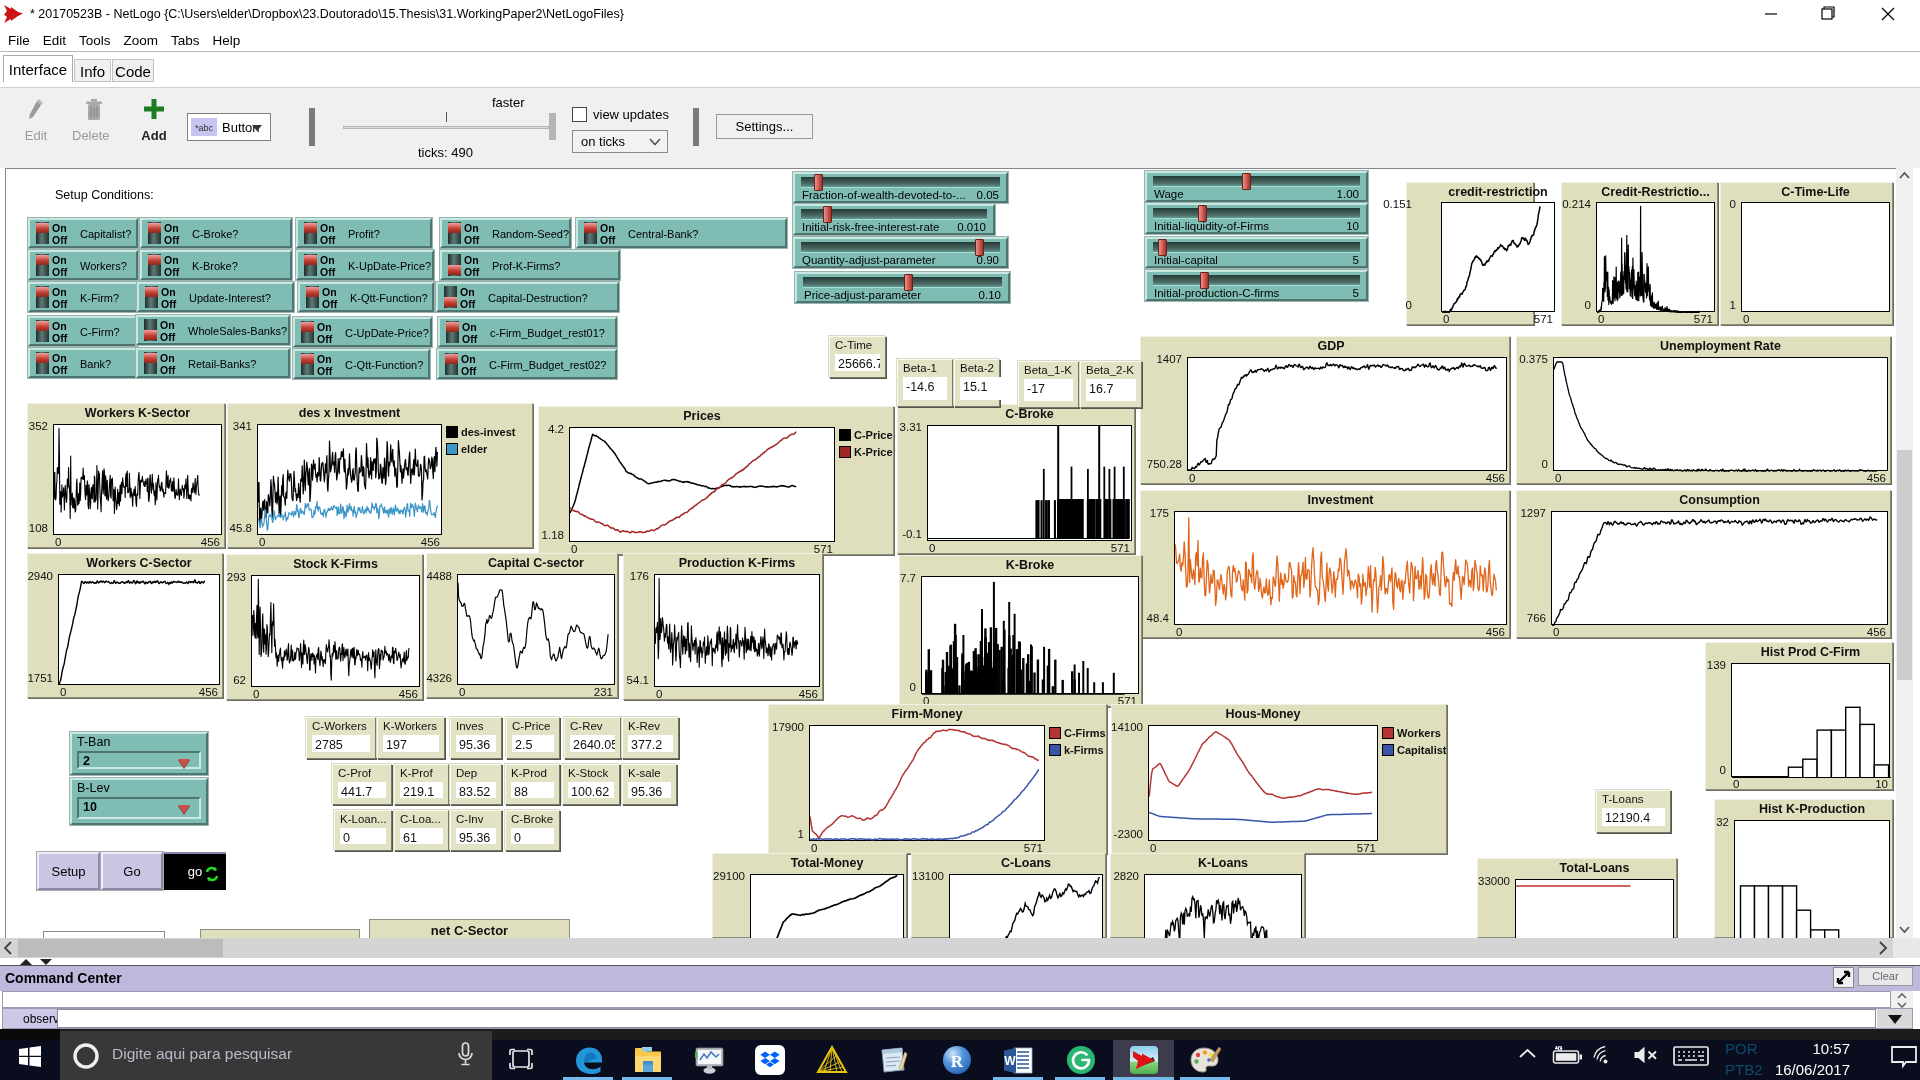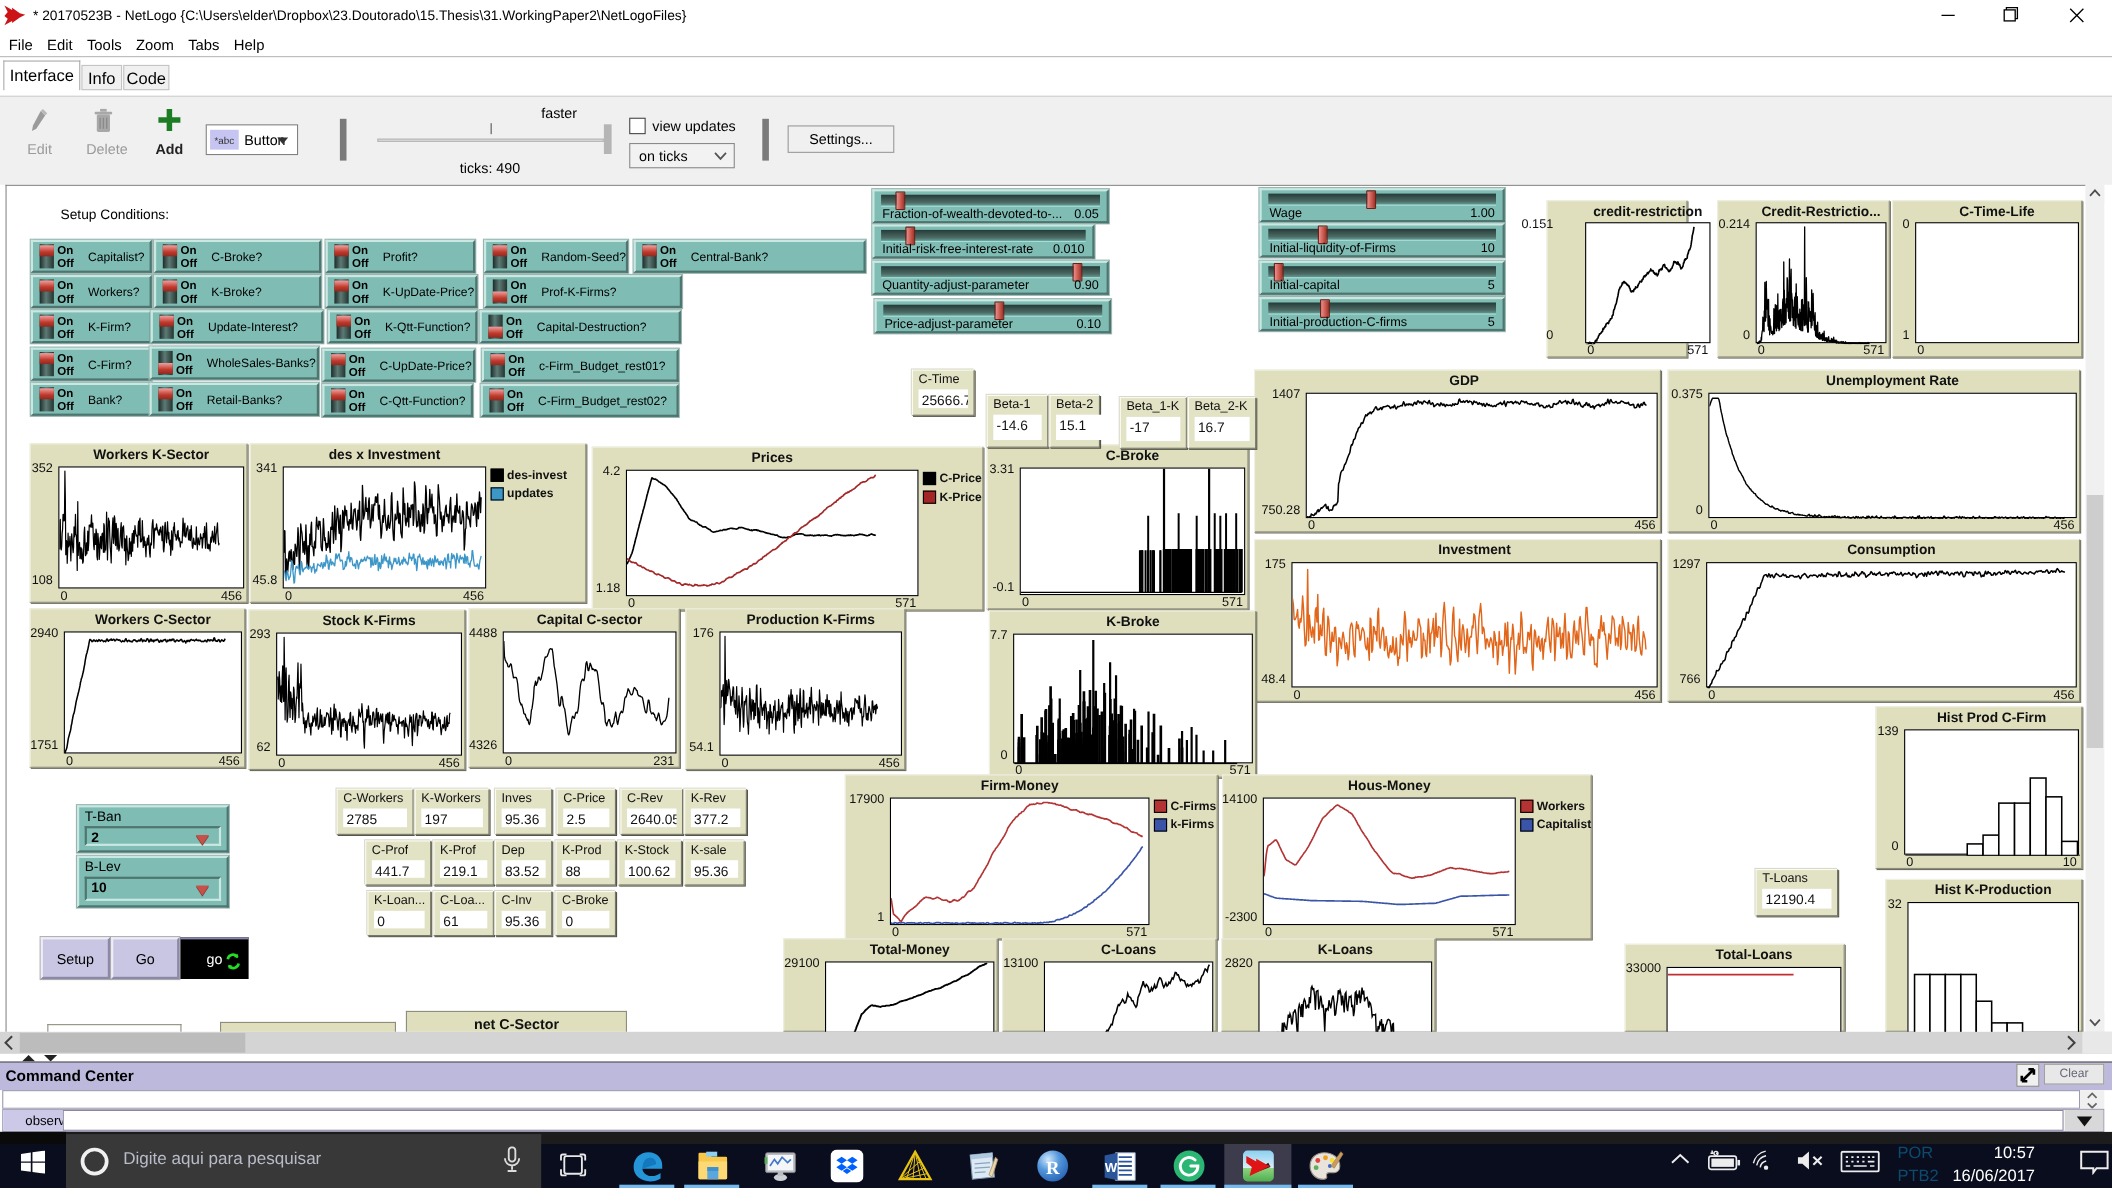--- a/index.html
+++ b/index.html
@@ -56,21 +56,21 @@
     <path d="M11 3 L15 7 L7 19 L3 21 L4 16 Z" fill="#9a9a9a"></path>
     <path d="M11 3 L13 1 L17 5 L15 7 Z" fill="#b9b9b9"></path>
   </svg>
 <div style="position:absolute;left:18px;top:128px;width:36px;height:16px;font-size:13px;color:#9a9a9a;text-align:center">Edit</div>
 <svg style="position:absolute;left:84px;top:98px" width="20" height="26" viewBox="0 0 20 26">
     <rect x="4" y="6" width="12" height="16" rx="1.5" fill="#a8a8a8"></rect>
     <rect x="2" y="3.5" width="16" height="2.5" rx="1" fill="#a8a8a8"></rect>
     <rect x="7" y="1" width="6" height="2.5" fill="#a8a8a8"></rect>
     <path d="M7 9 V19 M10 9 V19 M13 9 V19" stroke="#8a8a8a" stroke-width="1.2"></path>
   </svg>
-<div style="position:absolute;left:72px;top:128px;width:44px;height:16px;font-size:13px;color:#9a9a9a;text-align:right">Delete</div>
+<div style="position:absolute;left:72px;top:128px;width:44px;height:16px;font-size:13px;color:#9a9a9a;text-align:left">Delete</div>
 <svg style="position:absolute;left:142px;top:97px" width="24" height="24" viewBox="0 0 24 24">
     <path d="M9.5 2 h5 v7.5 H22 v5 h-7.5 V22 h-5 v-7.5 H2 v-5 h7.5 Z" fill="#1c7c24"></path>
   </svg>
 <div style="position:absolute;left:136px;top:128px;width:36px;height:16px;font-size:13px;font-weight:bold;color:#222;text-align:center">Add</div>
 <div style="position:absolute;left:187px;top:113px;width:84px;height:28px;background:#fff;border:1px solid #808080">
     <div style="position:absolute;left:3px;top:4px;width:26px;height:18px;background:#c6c4f0;font-size:9px;color:#333;text-align:center;padding-top:5px">*abc</div>
     <div style="position:absolute;left:34px;top:6px;font-size:13px;color:#000">Button</div>
     <div style="position:absolute;right:8px;top:11px;width:0;height:0;border-left:5px solid transparent;border-right:5px solid transparent;border-top:6px solid #333"></div>
   </div>
 <div style="position:absolute;left:309px;top:108px;width:6px;height:38px;background:#7a7a7a"></div>
@@ -363,21 +363,21 @@
         <polyline points="0.0,94.6 0.5,94.1 1.0,95.4 1.5,100.1 2.1,102.9 2.6,98.3 3.1,93.8 3.6,95.3 4.1,99.1 4.6,102.0 5.1,99.7 5.7,99.6 6.2,96.4 6.7,89.8 7.2,84.8 7.7,85.4 8.2,93.8 8.7,98.1 9.3,105.1 9.8,104.3 10.3,96.0 10.8,91.9 11.3,89.8 11.8,90.6 12.3,91.5 12.9,91.2 13.4,88.0 13.9,92.2 14.4,96.8 14.9,97.5 15.4,92.2 15.9,85.3 16.5,87.4 17.0,93.5 17.5,94.8 18.0,92.3 18.5,92.4 19.0,92.1 19.5,90.9 20.1,91.3 20.6,90.3 21.1,88.6 21.6,91.4 22.1,92.1 22.6,92.4 23.1,89.9 23.7,89.4 24.2,90.5 24.7,90.7 25.2,95.0 25.7,91.7 26.2,90.5 26.7,90.9 27.3,87.1 27.8,92.8 28.3,96.1 28.8,93.1 29.3,92.7 29.8,94.2 30.3,90.2 30.9,87.7 31.4,88.4 31.9,88.8 32.4,88.9 32.9,89.5 33.4,90.2 33.9,86.8 34.5,86.5 35.0,88.9 35.5,91.6 36.0,90.0 36.5,86.3 37.0,87.2 37.5,89.8 38.0,87.7 38.6,79.5 39.1,81.5 39.6,86.7 40.1,84.9 40.6,92.0 41.1,92.5 41.6,87.7 42.2,84.4 42.7,83.2 43.2,88.5 43.7,88.2 44.2,85.8 44.7,86.5 45.2,87.0 45.8,89.0 46.3,89.4 46.8,84.1 47.3,78.6 47.8,78.8 48.3,83.0 48.8,81.8 49.4,80.0 49.9,78.8 50.4,78.6 50.9,83.1 51.4,85.1 51.9,84.4 52.4,84.3 53.0,84.2 53.5,86.9 54.0,92.7 54.5,92.4 55.0,92.2 55.5,90.4 56.0,85.3 56.6,89.6 57.1,87.9 57.6,81.6 58.1,83.1 58.6,81.1 59.1,76.6 59.6,83.8 60.2,85.9 60.7,81.8 61.2,83.3 61.7,82.1 62.2,84.9 62.7,88.7 63.2,89.0 63.8,89.4 64.3,87.6 64.8,89.3 65.3,91.7 65.8,86.6 66.3,84.2 66.8,84.7 67.4,89.2 67.9,92.1 68.4,88.8 68.9,86.8 69.4,86.9 69.9,84.6 70.4,83.3 71.0,85.6 71.5,85.4 72.0,83.7 72.5,84.9 73.0,83.8 73.5,81.5 74.0,83.9 74.6,85.0 75.1,84.1 75.6,81.6 76.1,80.6 76.6,82.2 77.1,82.3 77.6,83.0 78.2,82.0 78.7,82.4 79.2,90.7 79.7,87.3 80.2,81.9 80.7,88.1 81.2,88.9 81.8,88.2 82.3,82.4 82.8,79.0 83.3,88.1 83.8,88.0 84.3,85.1 84.8,81.7 85.4,83.3 85.9,93.7 86.4,90.9 86.9,86.2 87.4,87.4 87.9,91.9 88.4,89.8 89.0,80.2 89.5,86.1 90.0,87.3 90.5,84.0 91.0,81.0 91.5,78.5 92.0,84.9 92.6,83.2 93.1,81.4 93.6,85.6 94.1,85.2 94.6,85.0 95.1,91.2 95.6,84.9 96.2,81.3 96.7,87.9 97.2,86.1 97.7,88.5 98.2,92.7 98.7,90.1 99.2,88.0 99.8,86.6 100.3,82.5 100.8,83.9 101.3,85.4 101.8,82.7 102.3,86.7 102.8,87.6 103.4,87.3 103.9,85.2 104.4,81.7 104.9,84.3 105.4,88.8 105.9,88.5 106.4,87.1 107.0,85.6 107.5,84.0 108.0,87.8 108.5,85.2 109.0,81.4 109.5,85.1 110.0,84.0 110.5,83.3 111.1,87.0 111.6,85.9 112.1,87.0 112.6,88.5 113.1,87.0 113.6,82.0 114.1,77.9 114.7,82.4 115.2,82.1 115.7,81.6 116.2,84.6 116.7,82.3 117.2,82.5 117.7,78.7 118.3,78.8 118.8,87.9 119.3,85.2 119.8,83.2 120.3,87.3 120.8,93.7 121.3,90.4 121.9,80.9 122.4,81.4 122.9,81.0 123.4,78.8 123.9,81.4 124.4,83.2 124.9,85.0 125.5,88.2 126.0,83.7 126.5,81.9 127.0,87.8 127.5,87.9 128.0,85.0 128.5,88.0 129.1,86.4 129.6,85.4 130.1,90.4 130.6,92.2 131.1,83.8 131.6,84.8 132.1,88.7 132.7,83.4 133.2,82.4 133.7,86.9 134.2,89.3 134.7,85.9 135.2,83.1 135.7,85.1 136.3,90.0 136.8,85.9 137.3,80.2 137.8,81.8 138.3,86.1 138.8,86.0 139.3,84.2 139.9,83.1 140.4,86.5 140.9,88.3 141.4,85.6 141.9,88.6 142.4,87.7 142.9,84.8 143.5,86.4 144.0,85.5 144.5,88.0 145.0,89.1 145.5,84.5 146.0,83.7 146.5,82.1 147.1,85.8 147.6,92.2 148.1,88.6 148.6,83.7 149.1,79.0 149.6,78.6 150.1,86.1 150.7,85.6 151.2,85.6 151.7,91.3 152.2,82.7 152.7,78.1 153.2,82.9 153.7,82.3 154.3,79.5 154.8,80.2 155.3,81.7 155.8,85.0 156.3,91.5 156.8,85.4 157.3,78.2 157.9,80.5 158.4,83.6 158.9,84.5 159.4,86.8 159.9,83.3 160.4,80.0 160.9,82.6 161.5,83.3 162.0,81.9 162.5,81.6 163.0,82.3 163.5,86.5 164.0,87.1 164.5,78.7 165.1,81.3 165.6,87.1 166.1,83.6 166.6,80.9 167.1,81.5 167.6,88.0 168.1,88.3 168.7,87.2 169.2,90.5 169.7,86.2 170.2,84.8 170.7,84.2 171.2,75.6 171.7,75.7 172.3,81.7 172.8,85.9 173.3,89.3 173.8,89.7 174.3,89.5 174.8,89.5 175.3,89.8 175.9,87.6 176.4,88.5 176.9,91.5 177.4,92.4 177.9,87.7 178.4,84.2 178.9,82.8 179.4,80.3" fill="none" stroke="#3d96c8" stroke-width="1.2" stroke-linejoin="round"></polyline>
       </svg>
     </div>
     <div class="plab" style="right:280px;top:16px">341</div>
     <div class="plab" style="right:280px;top:118px">45.8</div>
     <div class="plab" style="left:31px;top:132px">0</div>
     <div class="plab" style="left:184px;top:132px;width:28px;text-align:right">456</div>
     <div style="position:absolute;left:218px;top:22px;width:12px;height:12px;background:#000;border:1px solid #000"></div>
     <div class="plab" style="left:233px;top:22px;font-weight:bold;font-size:11px">des-invest</div>
     <div style="position:absolute;left:218px;top:39px;width:12px;height:12px;background:#3d96c8;border:1px solid #000"></div>
-    <div class="plab" style="left:233px;top:39px;font-weight:bold;font-size:11px">updates</div>
+    <div class="plab" style="left:233px;top:39px;font-weight:bold;font-size:11px">elder</div>
   </div>
 <div class="plot" style="position:absolute;left:538px;top:406px;width:356px;height:149px">
     <div class="ptit" style="left:30px;width:266px;top:2px">Prices</div>
     <div class="parea" style="left:30px;top:20px;width:266px;height:115px">
       <svg width="266" height="115" viewBox="0 0 266 115" preserveAspectRatio="none">
         <polyline points="0.0,84.9 0.6,83.6 1.1,82.5 1.7,81.1 2.3,80.0 2.8,78.8 3.4,77.5 4.0,75.9 4.5,75.0 5.1,72.9 5.7,70.9 6.2,68.5 6.8,66.5 7.4,64.1 7.9,61.8 8.5,59.9 9.1,57.5 9.6,55.3 10.2,53.0 10.8,50.8 11.3,48.6 11.9,46.6 12.5,44.5 13.0,42.4 13.6,39.9 14.2,38.3 14.7,35.8 15.3,34.1 15.9,31.8 16.4,29.6 17.0,27.2 17.6,25.1 18.1,22.7 18.7,20.6 19.3,18.3 19.8,16.5 20.4,14.4 21.0,12.5 21.5,10.3 22.1,8.3 22.7,6.3 23.2,6.9 23.8,7.1 24.4,7.5 24.9,7.7 25.5,7.6 26.1,7.6 26.6,8.1 27.2,8.4 27.8,8.8 28.3,9.3 28.9,9.9 29.5,10.2 30.0,10.4 30.6,10.9 31.2,11.3 31.7,11.6 32.3,12.0 32.9,12.4 33.4,12.6 34.0,13.0 34.6,13.4 35.1,13.9 35.7,14.5 36.3,15.1 36.8,16.0 37.4,16.7 38.0,17.3 38.5,17.9 39.1,18.7 39.7,19.5 40.2,20.3 40.8,20.7 41.4,21.4 41.9,22.1 42.5,22.7 43.1,23.2 43.6,24.3 44.2,24.8 44.8,25.4 45.3,26.3 45.9,27.4 46.5,28.1 47.0,29.1 47.6,30.2 48.2,31.0 48.7,31.8 49.3,33.1 49.9,33.9 50.4,34.6 51.0,35.2 51.6,36.3 52.1,36.9 52.7,37.7 53.3,38.4 53.8,39.4 54.4,40.0 55.0,41.0 55.5,42.2 56.1,43.3 56.7,43.6 57.2,44.2 57.8,44.6 58.4,45.1 58.9,45.0 59.5,45.2 60.1,45.5 60.6,45.6 61.2,45.6 61.8,46.2 62.3,46.5 62.9,46.6 63.5,46.7 64.0,47.4 64.6,48.2 65.2,48.6 65.7,49.0 66.3,49.5 66.9,49.6 67.4,49.8 68.0,50.3 68.6,50.8 69.1,51.1 69.7,51.0 70.3,51.1 70.8,50.9 71.4,51.0 72.0,51.5 72.5,51.9 73.1,52.2 73.7,52.7 74.2,53.0 74.8,53.4 75.4,53.4 75.9,54.2 76.5,54.7 77.1,55.1 77.6,55.4 78.2,55.6 78.8,55.7 79.3,55.6 79.9,55.5 80.5,55.4 81.0,55.2 81.6,55.0 82.2,55.0 82.7,54.9 83.3,54.7 83.9,54.4 84.4,54.4 85.0,54.1 85.6,54.3 86.1,54.3 86.7,54.3 87.3,53.8 87.8,53.4 88.4,53.5 89.0,53.7 89.5,53.5 90.1,53.5 90.7,53.5 91.2,53.1 91.8,52.8 92.4,52.9 92.9,52.6 93.5,52.4 94.1,52.2 94.6,52.2 95.2,52.3 95.8,52.2 96.3,52.7 96.9,52.5 97.5,52.7 98.0,52.7 98.6,52.9 99.2,52.9 99.7,53.0 100.3,52.7 100.9,52.4 101.4,51.7 102.0,51.8 102.6,51.5 103.1,51.8 103.7,51.6 104.3,51.5 104.8,51.7 105.4,51.8 106.0,52.0 106.5,52.3 107.1,52.4 107.7,52.7 108.2,52.8 108.8,52.9 109.4,53.3 109.9,53.4 110.5,53.2 111.1,53.7 111.6,53.9 112.2,54.0 112.8,54.2 113.3,53.8 113.9,54.4 114.5,54.0 115.0,53.7 115.6,53.9 116.2,53.6 116.7,53.6 117.3,53.9 117.9,53.6 118.4,54.3 119.0,54.0 119.6,54.1 120.1,54.6 120.7,54.9 121.3,54.9 121.8,55.3 122.4,55.1 123.0,55.2 123.5,55.4 124.1,55.4 124.7,55.8 125.2,56.0 125.8,56.1 126.4,56.5 126.9,56.3 127.5,56.8 128.1,56.9 128.6,56.9 129.2,57.0 129.8,57.1 130.3,57.3 130.9,57.7 131.5,57.7 132.0,57.9 132.6,57.7 133.2,57.9 133.7,58.0 134.3,58.4 134.9,58.5 135.4,58.6 136.0,58.4 136.6,58.5 137.1,59.0 137.7,59.7 138.3,59.8 138.8,60.0 139.4,60.3 140.0,60.3 140.5,60.4 141.1,60.6 141.7,60.7 142.2,60.7 142.8,60.4 143.4,60.7 143.9,60.7 144.5,60.7 145.1,60.6 145.6,60.5 146.2,60.3 146.8,60.4 147.3,60.0 147.9,60.3 148.5,59.9 149.0,59.7 149.6,59.4 150.2,59.1 150.7,58.9 151.3,58.7 151.9,58.4 152.4,58.3 153.0,57.8 153.6,57.5 154.1,57.7 154.7,57.4 155.3,57.6 155.8,57.4 156.4,57.3 157.0,57.4 157.5,57.4 158.1,57.2 158.7,57.3 159.2,57.4 159.8,57.5 160.4,57.7 160.9,58.1 161.5,58.6 162.1,58.7 162.6,58.5 163.2,58.8 163.8,58.9 164.3,58.7 164.9,58.6 165.5,58.9 166.0,58.7 166.6,58.5 167.2,58.5 167.7,58.7 168.3,58.7 168.9,58.7 169.4,59.0 170.0,59.2 170.6,58.6 171.1,58.8 171.7,58.9 172.3,58.7 172.8,58.6 173.4,58.5 174.0,58.7 174.5,58.3 175.1,58.4 175.7,58.9 176.2,58.9 176.8,58.7 177.4,58.6 177.9,58.6 178.5,58.8 179.1,58.5 179.6,58.6 180.2,58.4 180.8,58.5 181.3,58.6 181.9,58.5 182.5,58.8 183.0,59.0 183.6,59.0 184.2,59.2 184.7,59.3 185.3,59.2 185.9,59.4 186.4,59.0 187.0,58.8 187.6,58.5 188.1,58.5 188.7,58.4 189.3,58.0 189.8,58.1 190.4,58.3 191.0,58.0 191.5,58.0 192.1,58.3 192.7,58.2 193.2,58.3 193.8,58.4 194.4,58.8 194.9,58.7 195.5,58.8 196.1,58.7 196.6,59.0 197.2,58.8 197.8,58.9 198.3,59.1 198.9,58.9 199.5,58.9 200.0,58.7 200.6,58.7 201.2,58.7 201.7,58.4 202.3,58.8 202.9,58.7 203.4,58.2 204.0,58.7 204.6,58.6 205.1,58.6 205.7,58.8 206.3,59.0 206.8,58.7 207.4,58.7 208.0,58.4 208.5,58.6 209.1,58.3 209.7,58.2 210.2,58.2 210.8,57.8 211.4,57.5 211.9,57.9 212.5,57.8 213.1,57.9 213.6,57.8 214.2,58.0 214.8,58.2 215.3,58.2 215.9,58.5 216.5,58.6 217.0,58.8 217.6,58.9 218.2,59.0 218.7,59.0 219.3,58.8 219.9,58.4 220.4,58.5 221.0,57.9 221.6,57.7 222.1,57.4 222.7,57.5 223.3,58.0 223.8,58.2 224.4,58.2 225.0,58.5 225.5,58.5 226.1,59.0" fill="none" stroke="#000" stroke-width="1.5" stroke-linejoin="round"></polyline>
         <polyline points="0.0,80.3 0.6,80.1 1.1,80.5 1.7,80.7 2.3,82.0 2.8,81.9 3.4,82.8 4.0,82.8 4.5,83.3 5.1,83.2 5.7,83.3 6.2,83.4 6.8,83.7 7.4,83.8 7.9,83.5 8.5,84.0 9.1,84.8 9.6,85.6 10.2,85.8 10.8,86.1 11.3,86.4 11.9,86.5 12.5,86.4 13.0,87.0 13.6,87.6 14.2,88.0 14.7,87.7 15.3,88.0 15.9,88.4 16.4,88.9 17.0,89.2 17.6,89.8 18.1,90.0 18.7,90.2 19.3,90.2 19.8,90.4 20.4,91.1 21.0,91.2 21.5,91.4 22.1,91.1 22.7,91.5 23.2,91.5 23.8,91.9 24.4,92.2 24.9,93.4 25.5,93.6 26.1,93.8 26.6,94.2 27.2,94.4 27.8,94.1 28.3,93.9 28.9,94.1 29.5,94.4 30.0,94.7 30.6,95.0 31.2,95.3 31.7,95.6 32.3,95.7 32.9,96.0 33.4,96.7 34.0,97.3 34.6,97.4 35.1,97.7 35.7,97.5 36.3,97.4 36.8,97.2 37.4,97.3 38.0,97.4 38.5,98.1 39.1,98.4 39.7,98.8 40.2,99.6 40.8,100.0 41.4,99.8 41.9,100.2 42.5,100.0 43.1,100.0 43.6,100.4 44.2,101.0 44.8,101.3 45.3,101.9 45.9,102.0 46.5,101.8 47.0,101.9 47.6,101.8 48.2,102.2 48.7,102.8 49.3,103.4 49.9,104.0 50.4,103.9 51.0,103.9 51.6,103.3 52.1,103.2 52.7,102.8 53.3,103.0 53.8,103.0 54.4,103.3 55.0,103.3 55.5,103.8 56.1,103.7 56.7,103.2 57.2,103.5 57.8,103.8 58.4,103.8 58.9,104.3 59.5,104.7 60.1,104.7 60.6,104.7 61.2,104.1 61.8,103.3 62.3,103.8 62.9,103.6 63.5,103.6 64.0,104.0 64.6,104.5 65.2,104.4 65.7,104.3 66.3,104.4 66.9,104.4 67.4,104.3 68.0,104.1 68.6,104.2 69.1,104.2 69.7,103.7 70.3,103.8 70.8,103.9 71.4,104.0 72.0,104.1 72.5,104.6 73.1,104.6 73.7,104.4 74.2,104.5 74.8,104.3 75.4,103.8 75.9,103.6 76.5,103.8 77.1,102.9 77.6,102.9 78.2,103.2 78.8,103.4 79.3,103.1 79.9,103.0 80.5,102.5 81.0,102.0 81.6,101.9 82.2,101.9 82.7,102.2 83.3,102.4 83.9,102.7 84.4,102.3 85.0,101.9 85.6,101.6 86.1,101.2 86.7,100.7 87.3,100.8 87.8,100.8 88.4,100.2 89.0,99.7 89.5,99.3 90.1,98.4 90.7,98.0 91.2,97.6 91.8,97.4 92.4,97.1 92.9,96.9 93.5,96.7 94.1,96.9 94.6,97.0 95.2,96.6 95.8,96.5 96.3,96.0 96.9,95.5 97.5,94.6 98.0,94.4 98.6,94.3 99.2,93.6 99.7,92.9 100.3,92.8 100.9,92.8 101.4,92.5 102.0,92.3 102.6,92.3 103.1,91.7 103.7,91.4 104.3,90.7 104.8,90.7 105.4,90.1 106.0,90.2 106.5,89.3 107.1,89.3 107.7,89.2 108.2,89.4 108.8,89.2 109.4,89.4 109.9,88.6 110.5,87.7 111.1,87.1 111.6,86.9 112.2,86.3 112.8,86.5 113.3,86.1 113.9,85.7 114.5,84.9 115.0,84.6 115.6,84.4 116.2,84.6 116.7,84.5 117.3,84.1 117.9,83.6 118.4,82.9 119.0,82.4 119.6,81.4 120.1,81.3 120.7,81.1 121.3,80.5 121.8,80.2 122.4,80.3 123.0,79.5 123.5,78.5 124.1,78.4 124.7,77.9 125.2,77.4 125.8,77.1 126.4,77.1 126.9,76.4 127.5,75.7 128.1,75.4 128.6,75.0 129.2,74.6 129.8,74.1 130.3,73.9 130.9,73.2 131.5,72.8 132.0,72.3 132.6,71.9 133.2,71.7 133.7,71.7 134.3,71.6 134.9,71.2 135.4,70.9 136.0,70.5 136.6,69.9 137.1,69.1 137.7,69.1 138.3,68.2 138.8,67.5 139.4,67.2 140.0,66.6 140.5,65.8 141.1,65.9 141.7,64.9 142.2,64.7 142.8,64.5 143.4,63.9 143.9,63.6 144.5,63.7 145.1,62.9 145.6,61.9 146.2,61.8 146.8,61.1 147.3,60.5 147.9,60.2 148.5,60.5 149.0,59.8 149.6,59.3 150.2,58.9 150.7,58.2 151.3,57.3 151.9,56.8 152.4,56.4 153.0,56.3 153.6,56.1 154.1,55.9 154.7,55.6 155.3,55.2 155.8,54.7 156.4,53.9 157.0,53.0 157.5,52.5 158.1,52.0 158.7,51.4 159.2,51.1 159.8,51.0 160.4,50.5 160.9,50.2 161.5,49.6 162.1,49.7 162.6,49.2 163.2,48.9 163.8,48.3 164.3,47.9 164.9,47.0 165.5,46.7 166.0,45.8 166.6,45.7 167.2,45.2 167.7,45.0 168.3,44.5 168.9,44.3 169.4,43.4 170.0,43.6 170.6,43.0 171.1,43.0 171.7,42.3 172.3,42.5 172.8,41.8 173.4,41.8 174.0,40.7 174.5,40.8 175.1,39.9 175.7,39.3 176.2,38.9 176.8,38.9 177.4,38.0 177.9,37.7 178.5,36.9 179.1,36.1 179.6,35.6 180.2,35.4 180.8,34.8 181.3,34.2 181.9,33.5 182.5,33.1 183.0,32.7 183.6,32.5 184.2,32.1 184.7,32.0 185.3,31.8 185.9,31.3 186.4,30.8 187.0,30.2 187.6,30.0 188.1,29.3 188.7,28.7 189.3,28.4 189.8,28.6 190.4,27.5 191.0,26.7 191.5,26.7 192.1,26.3 192.7,25.5 193.2,24.8 193.8,24.8 194.4,24.7 194.9,23.5 195.5,23.4 196.1,23.0 196.6,22.5 197.2,21.6 197.8,21.6 198.3,20.8 198.9,20.3 199.5,20.4 200.0,20.2 200.6,19.3 201.2,19.4 201.7,19.6 202.3,18.8 202.9,18.2 203.4,18.3 204.0,18.0 204.6,17.4 205.1,17.1 205.7,16.7 206.3,16.5 206.8,16.1 207.4,15.7 208.0,14.9 208.5,14.5 209.1,14.0 209.7,13.4 210.2,13.0 210.8,12.6 211.4,12.3 211.9,11.5 212.5,10.9 213.1,10.7 213.6,10.6 214.2,10.2 214.8,10.1 215.3,10.1 215.9,10.1 216.5,10.0 217.0,9.8 217.6,9.4 218.2,8.8 218.7,8.4 219.3,7.4 219.9,7.2 220.4,7.0 221.0,6.7 221.6,6.2 222.1,6.2 222.7,6.2 223.3,6.2 223.8,6.3 224.4,5.7 225.0,5.2 225.5,4.3 226.1,3.7" fill="none" stroke="#a32626" stroke-width="1.5" stroke-linejoin="round"></polyline>
       </svg>
     </div>
     <div class="plab" style="right:329px;top:16px">4.2</div>

